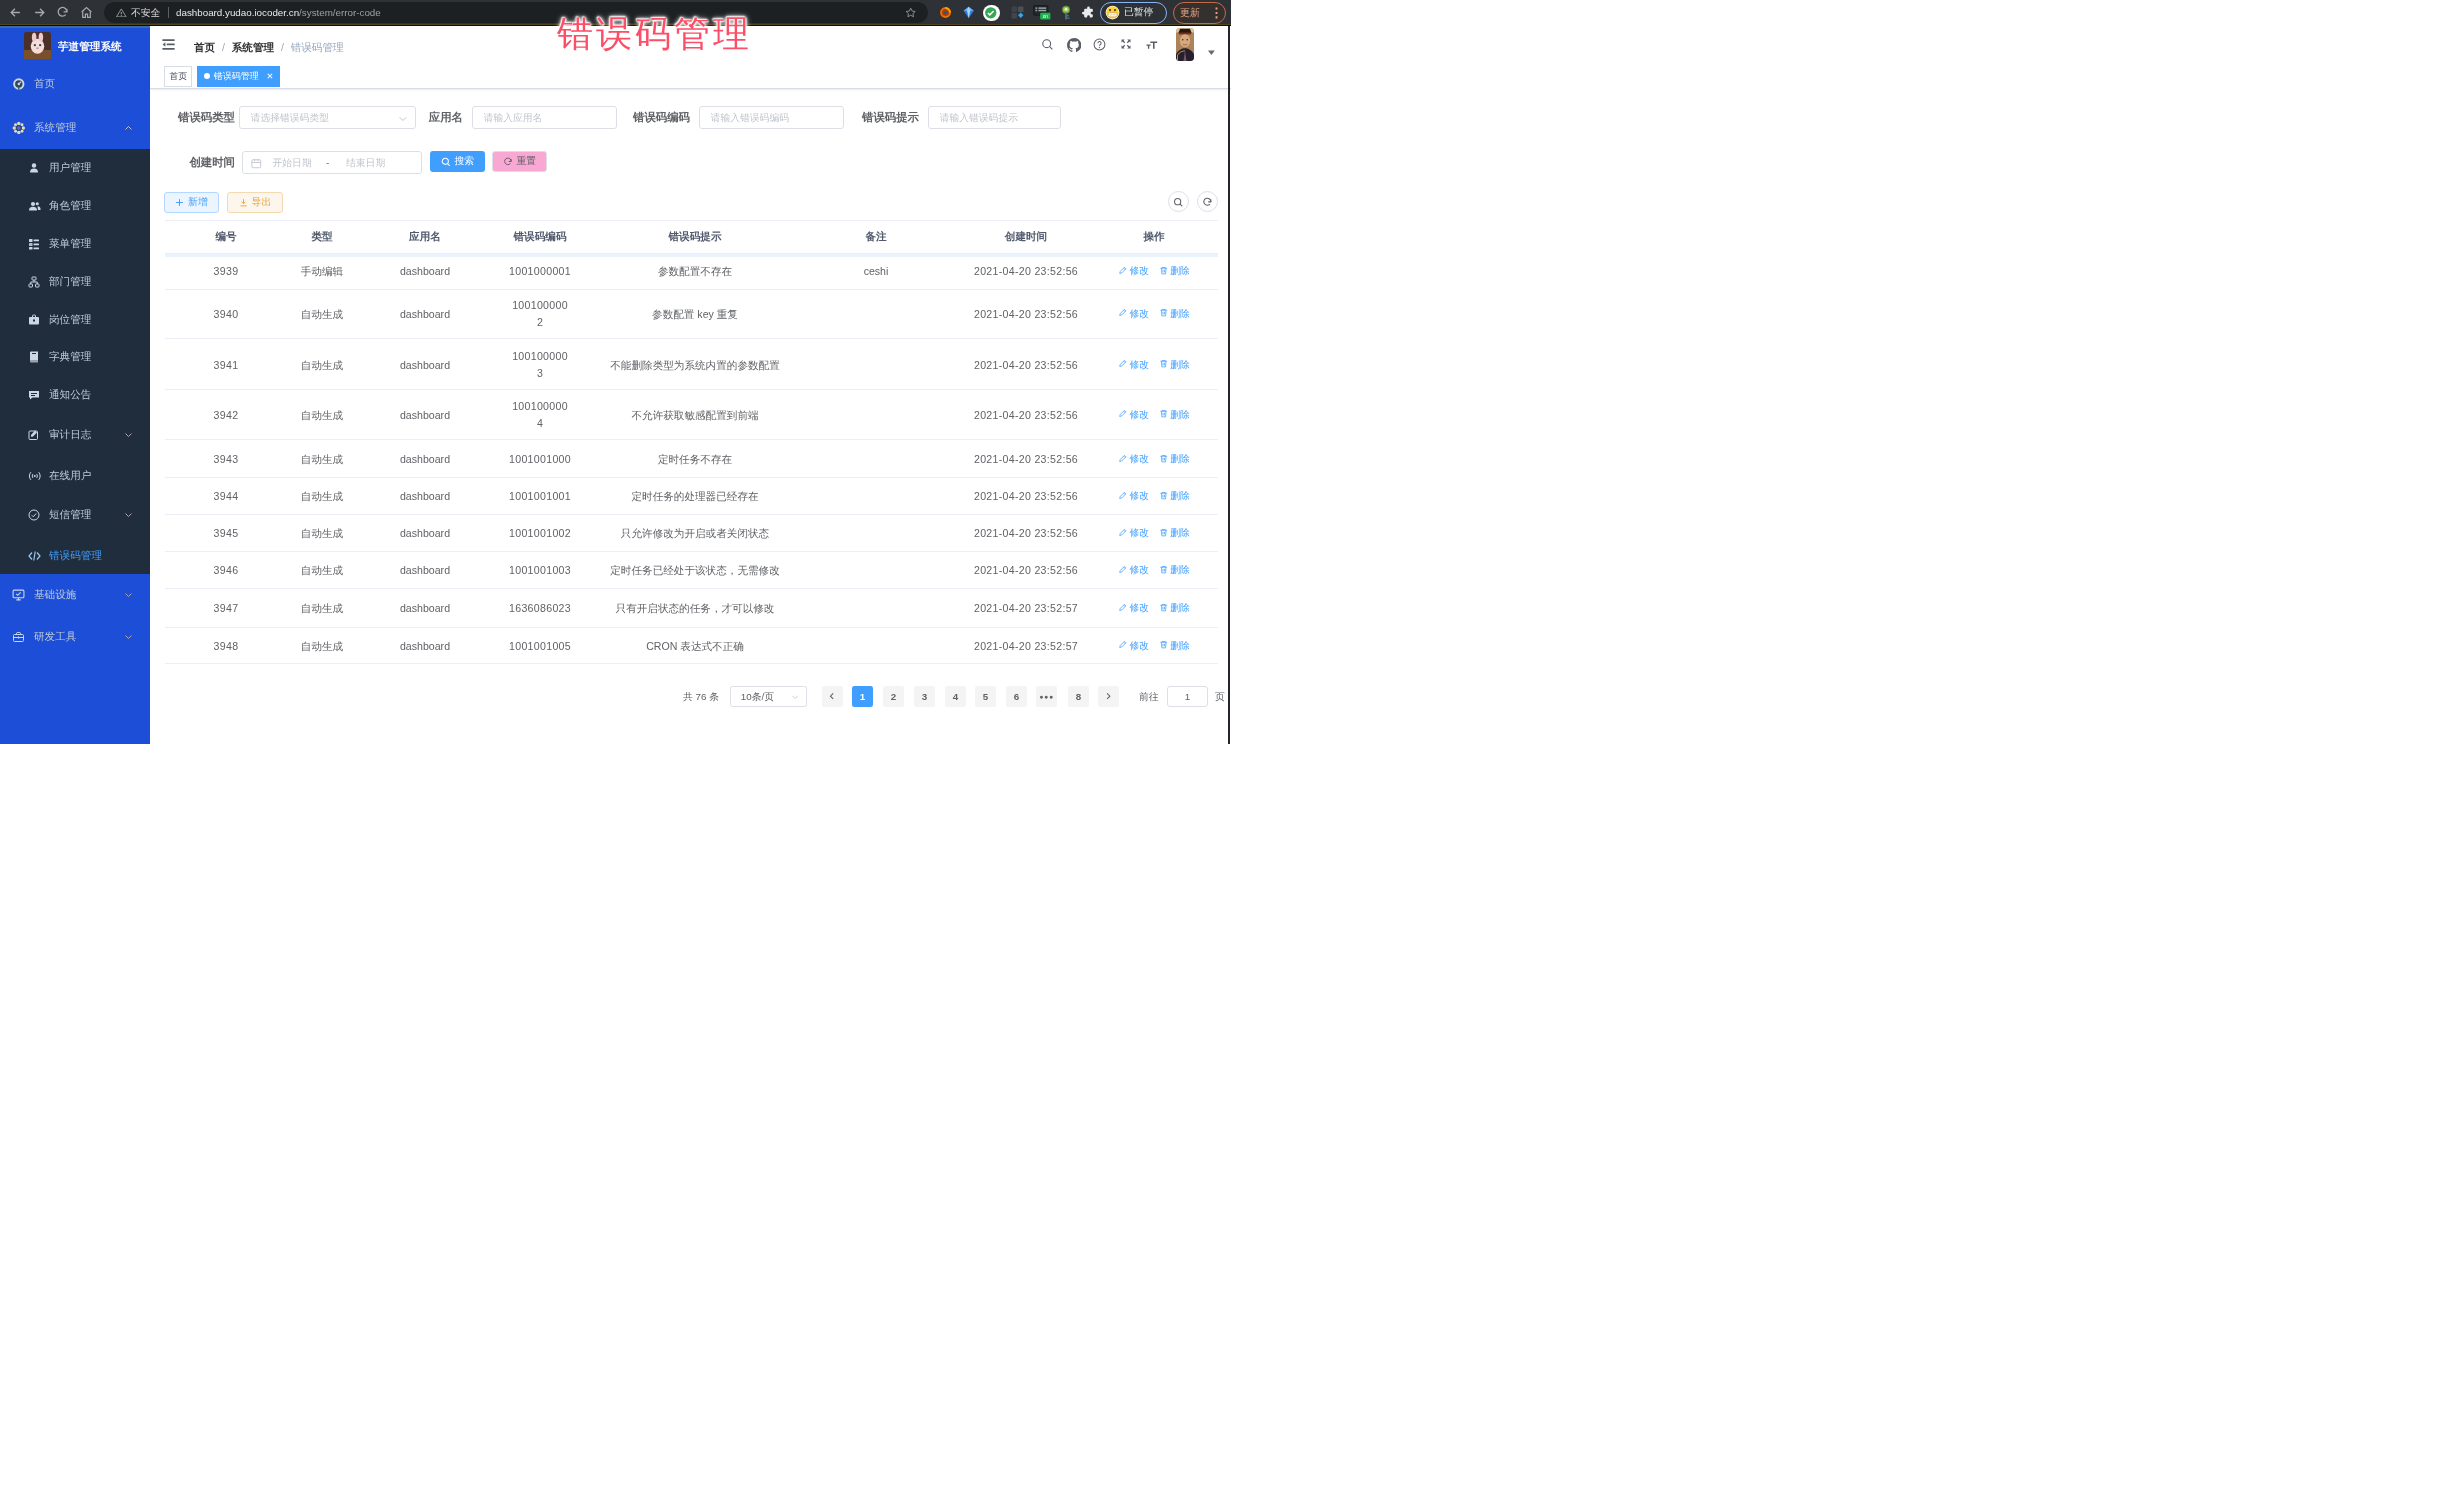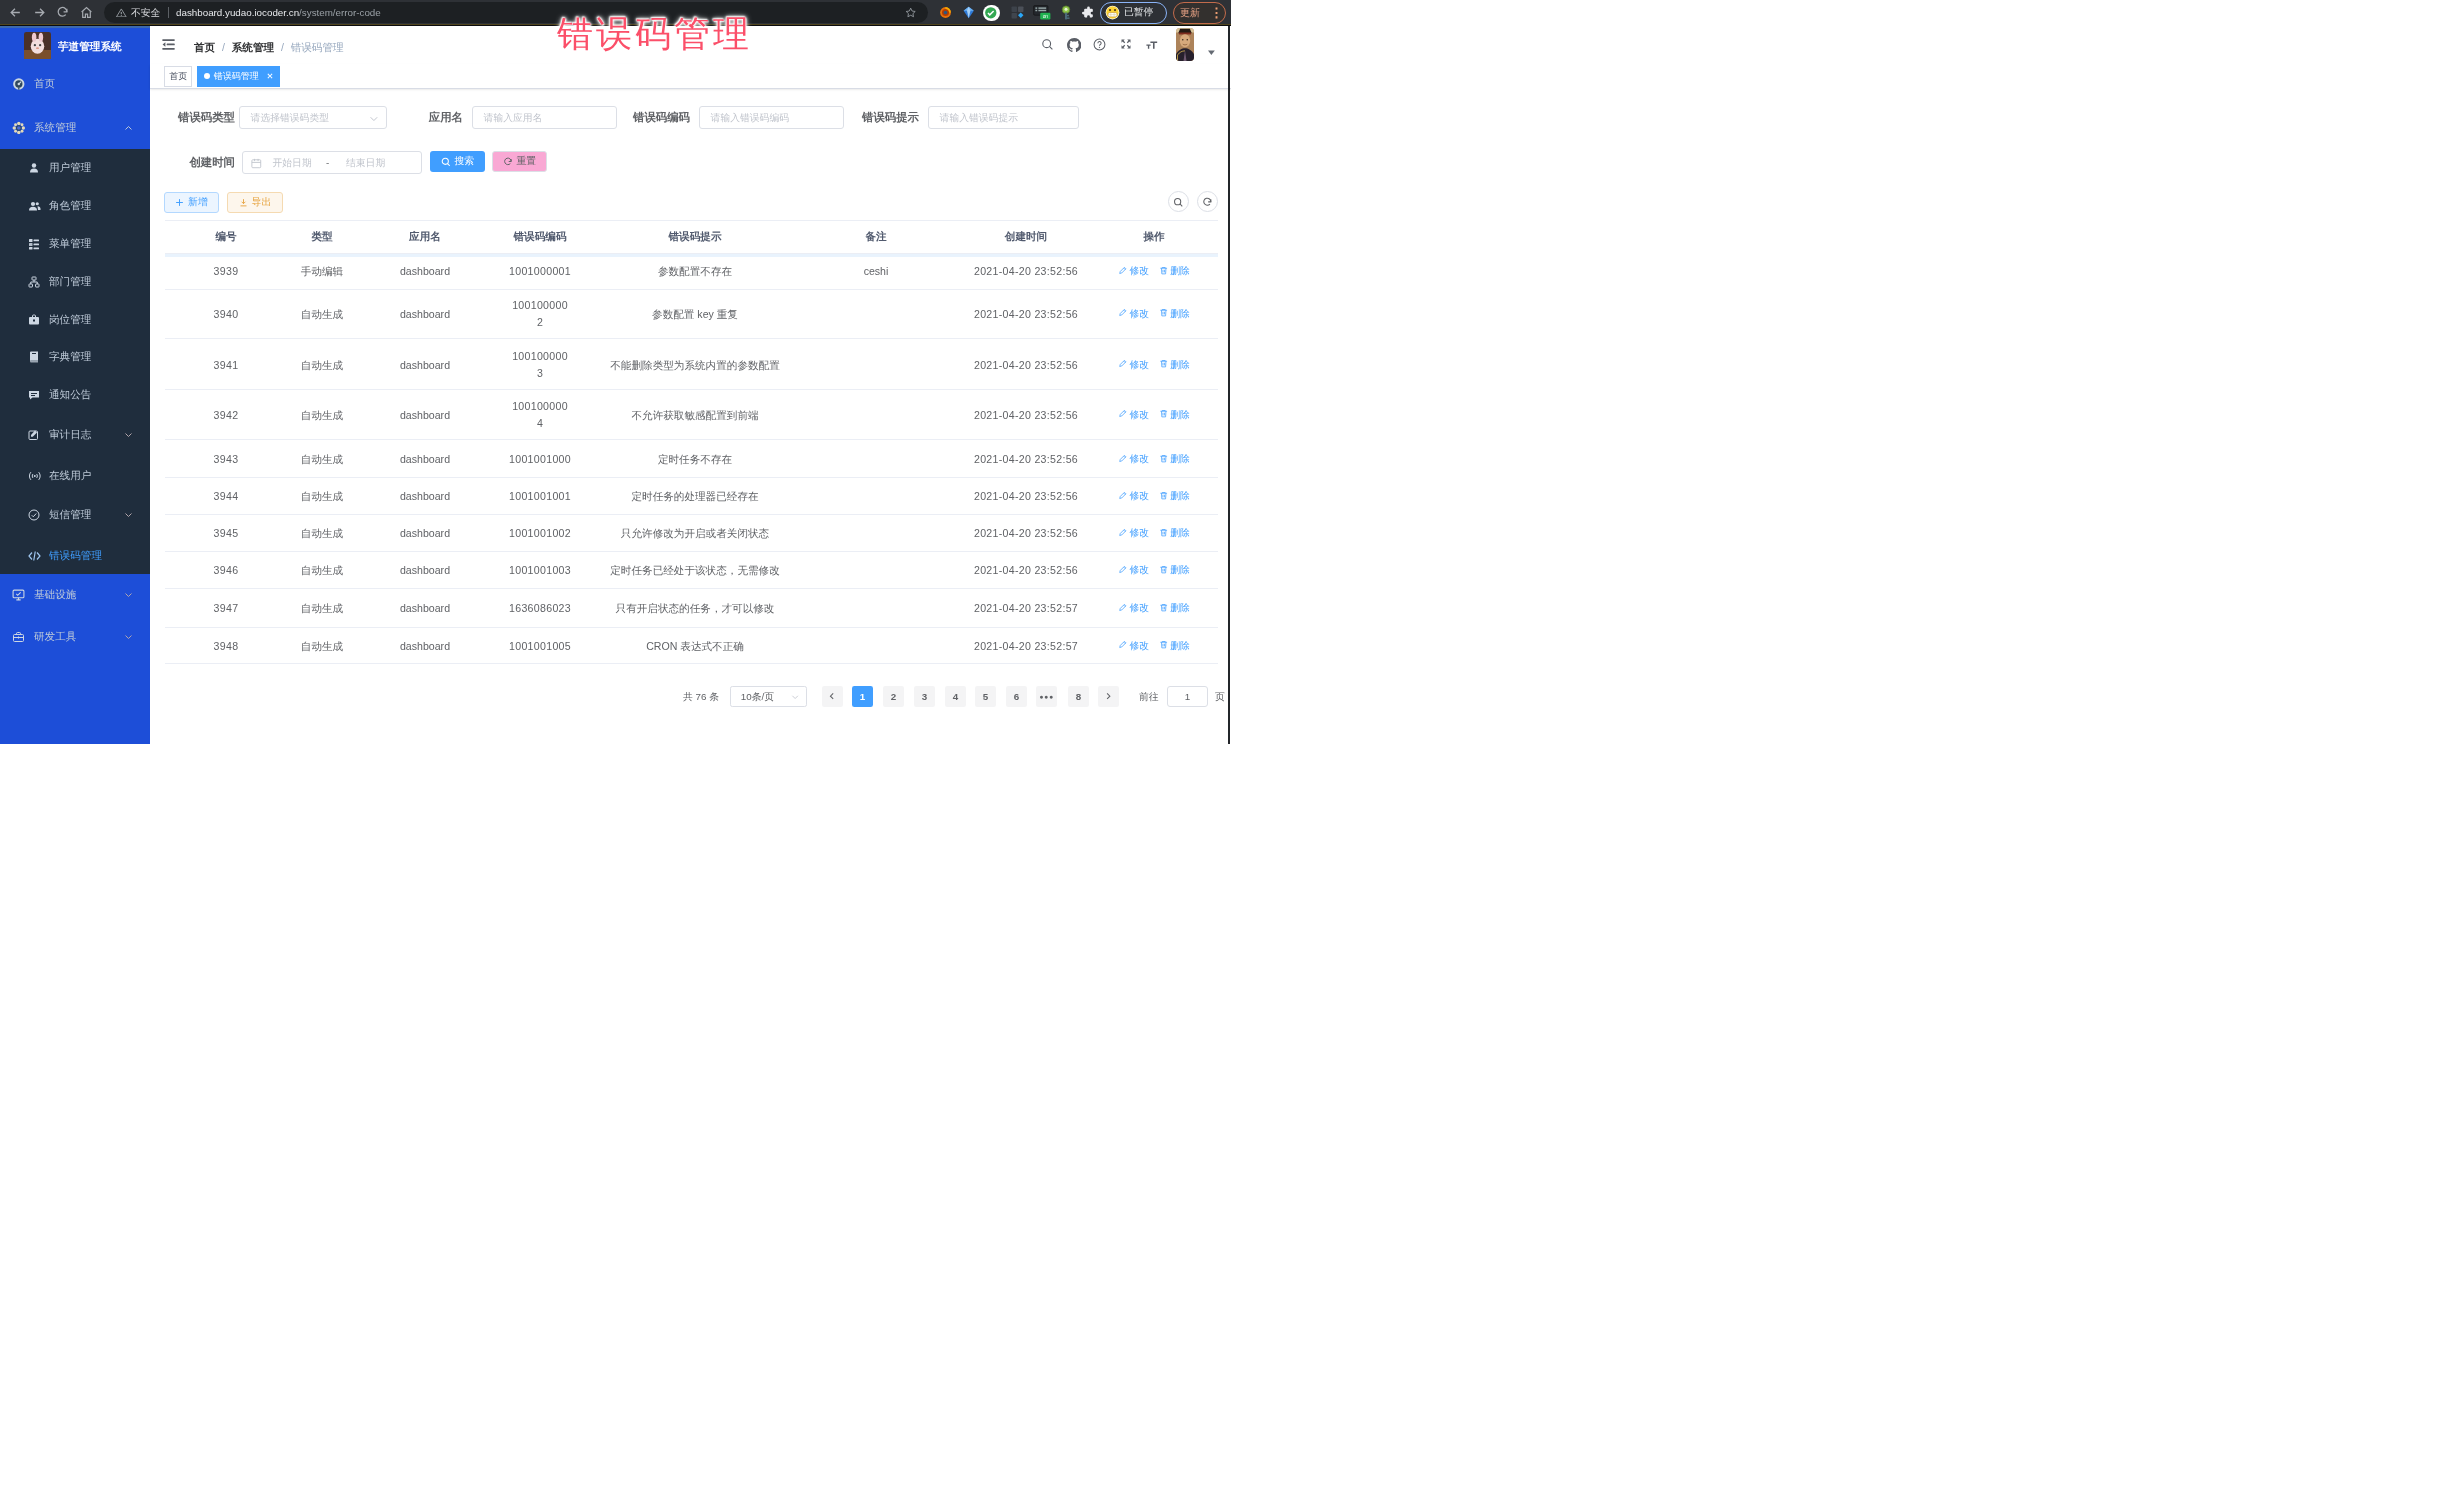--- a/index.html
+++ b/index.html
@@ -361,36 +361,36 @@
     </svg>
 </div>
 
 <div class="a" id="tags">
   <div class="tag" style="left:14.4px;">首页</div>
   <div class="tag act" style="left:47px;"><span class="dot"></span>错误码管理<span style="display:inline-block;margin-left:7.6px;font-size:8.3px;">✕</span></div>
 </div>
 <div class="a" id="wm">错误码管理</div>
 
 <div class="a flabel" style="left:164px;top:106px;width:71px;">错误码类型</div>
-<div class="a finput" style="left:239px;top:106px;width:148px;">
+<div class="a finput" style="left:239px;top:106px;width:177px;">
   <span class="ph">请选择错误码类型</span>
   <svg class="fchev" width="9.8" height="9.8" viewBox="0 0 24 24" fill="none" stroke="#c0c4cc" stroke-width="2.4">
       <path d="M4 8l8 8 8-8"></path>
     </svg>
 </div>
 <div class="a flabel" style="left:392px;top:106px;width:71px;">应用名</div>
 <div class="a finput" style="left:472px;top:106px;width:145px;">
     <span class="ph">请输入应用名</span>
   </div>
 <div class="a flabel" style="left:619px;top:106px;width:71px;">错误码编码</div>
 <div class="a finput" style="left:699px;top:106px;width:145px;">
     <span class="ph">请输入错误码编码</span>
   </div>
 <div class="a flabel" style="left:848px;top:106px;width:71px;">错误码提示</div>
-<div class="a finput" style="left:928px;top:106px;width:151px;">
+<div class="a finput" style="left:928px;top:106px;width:133px;">
     <span class="ph">请输入错误码提示</span>
   </div>
 
 <div class="a flabel" style="left:164px;top:151px;width:71px;">创建时间</div>
 <div class="a finput" style="left:242px;top:151px;width:180px;">
   <svg class="a" style="left:8.3px;top:6px;" width="10.6" height="10.6" viewBox="0 0 24 24" fill="none" stroke="#c0c4cc" stroke-width="2">
       <rect x="2" y="4" width="20" height="18" rx="2"></rect>
       <path d="M2 10h20M8 2v5M16 2v5"></path>
     </svg>
   <span class="a" style="left:29.5px;top:0;line-height:21px;">开始日期</span>

